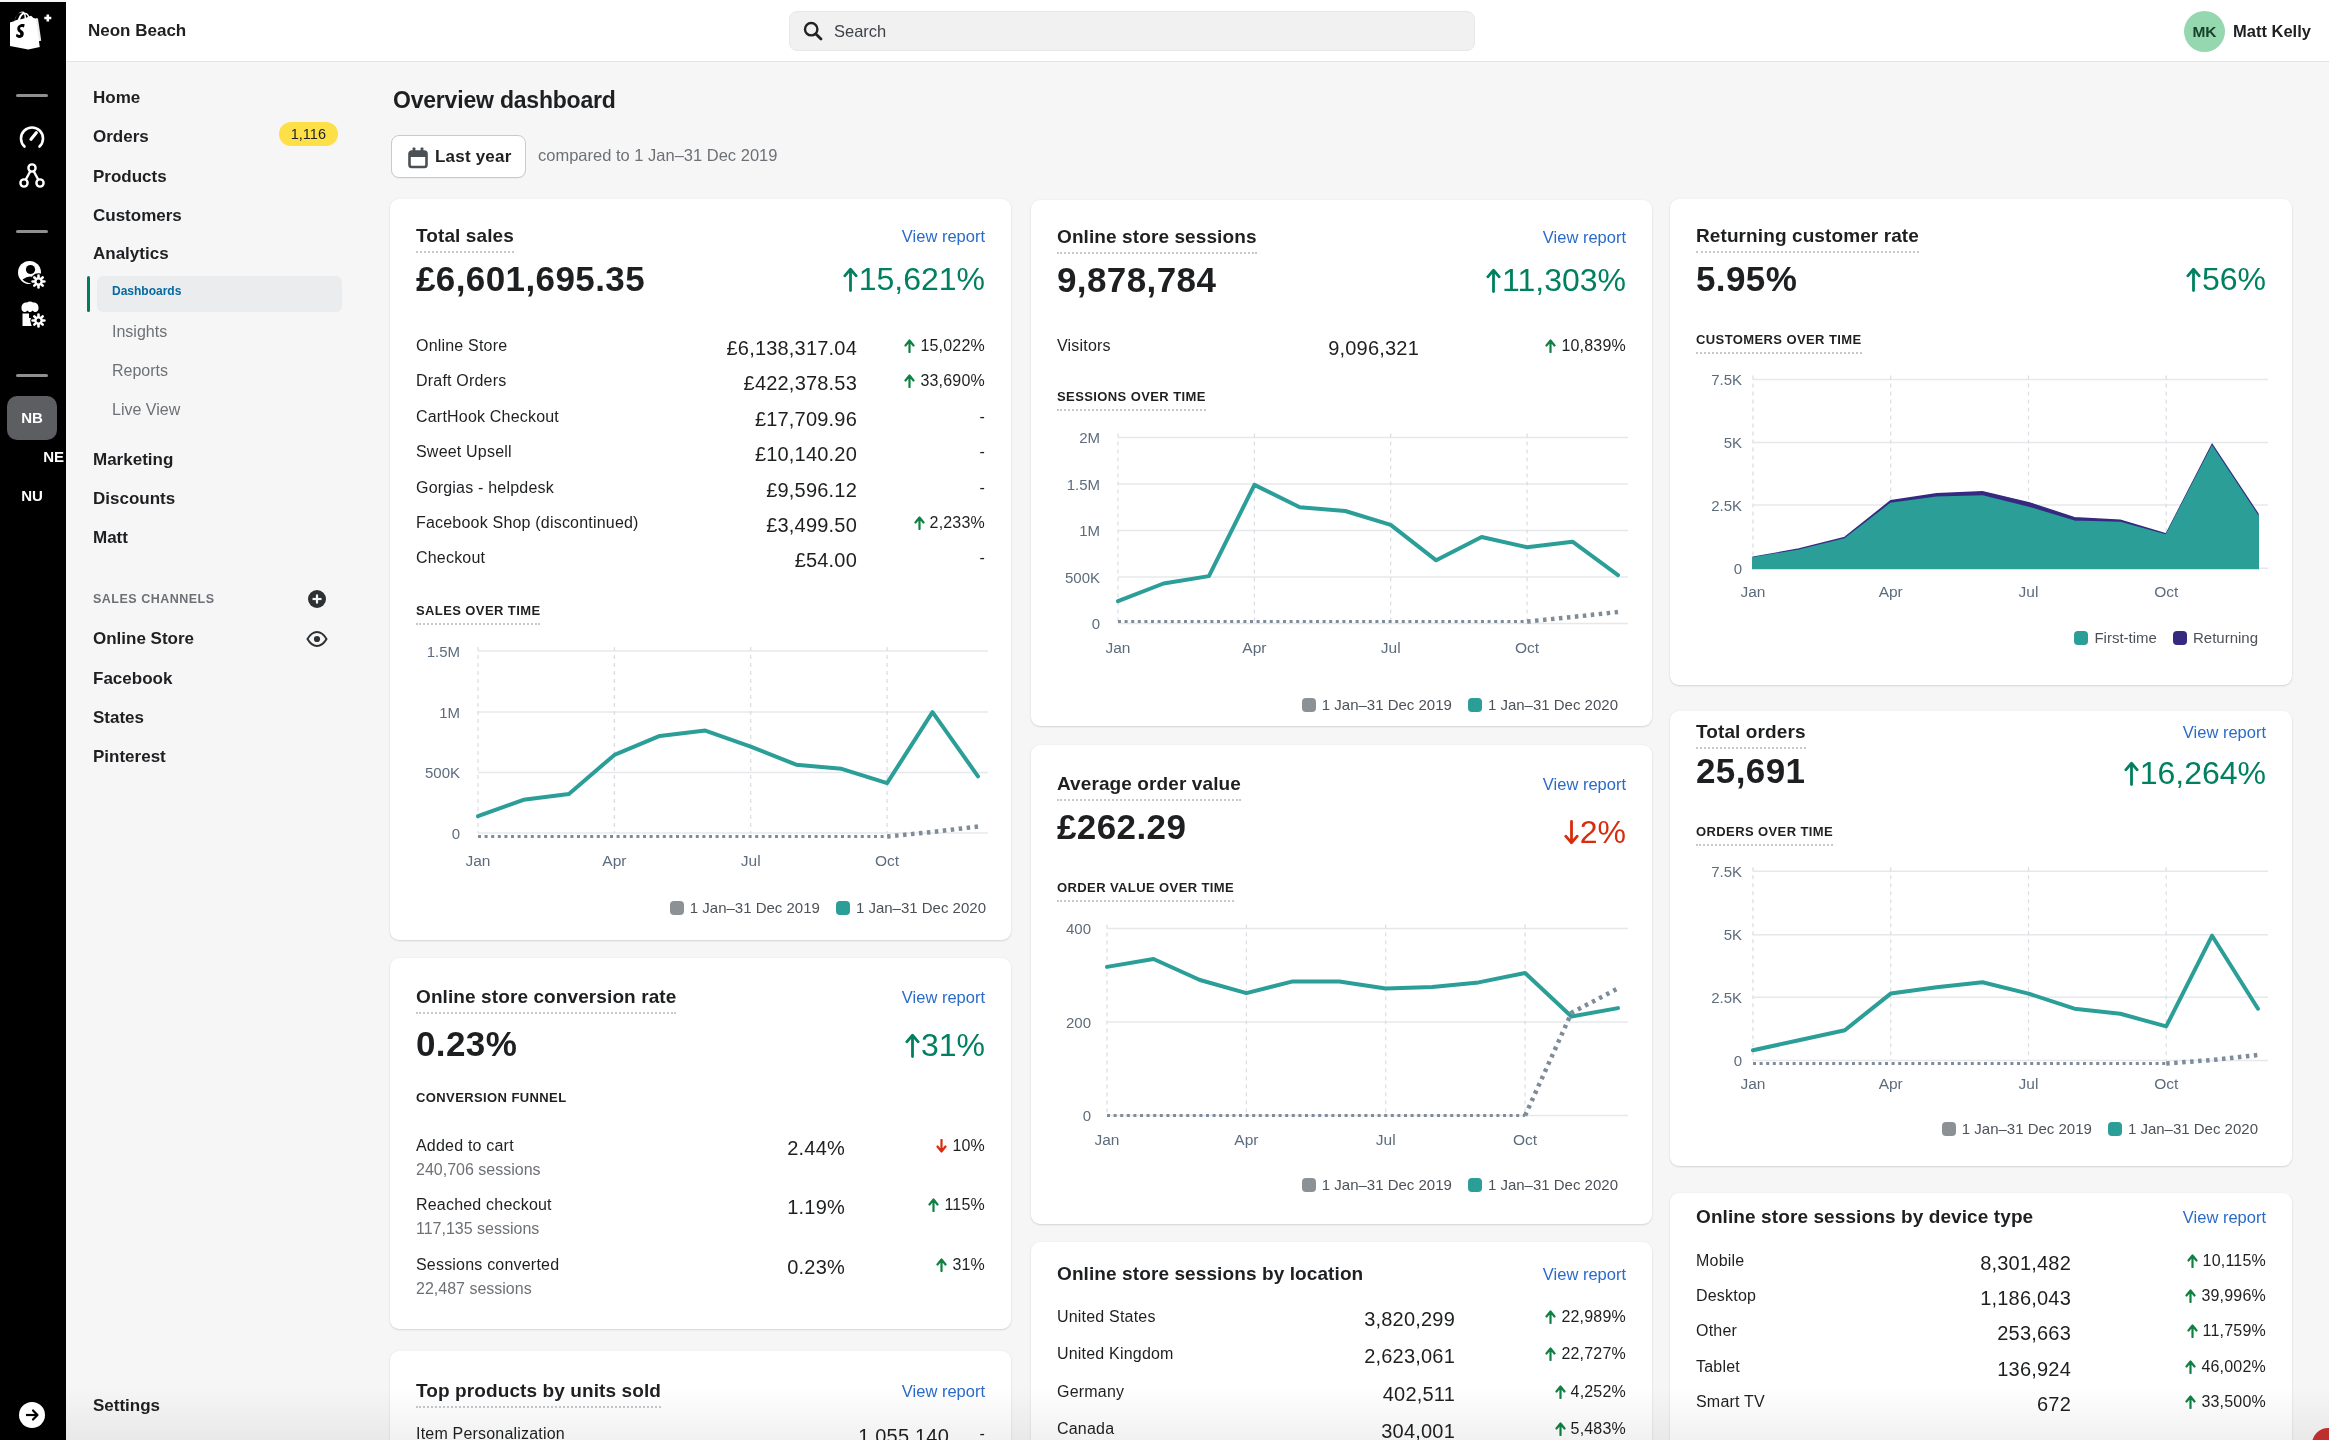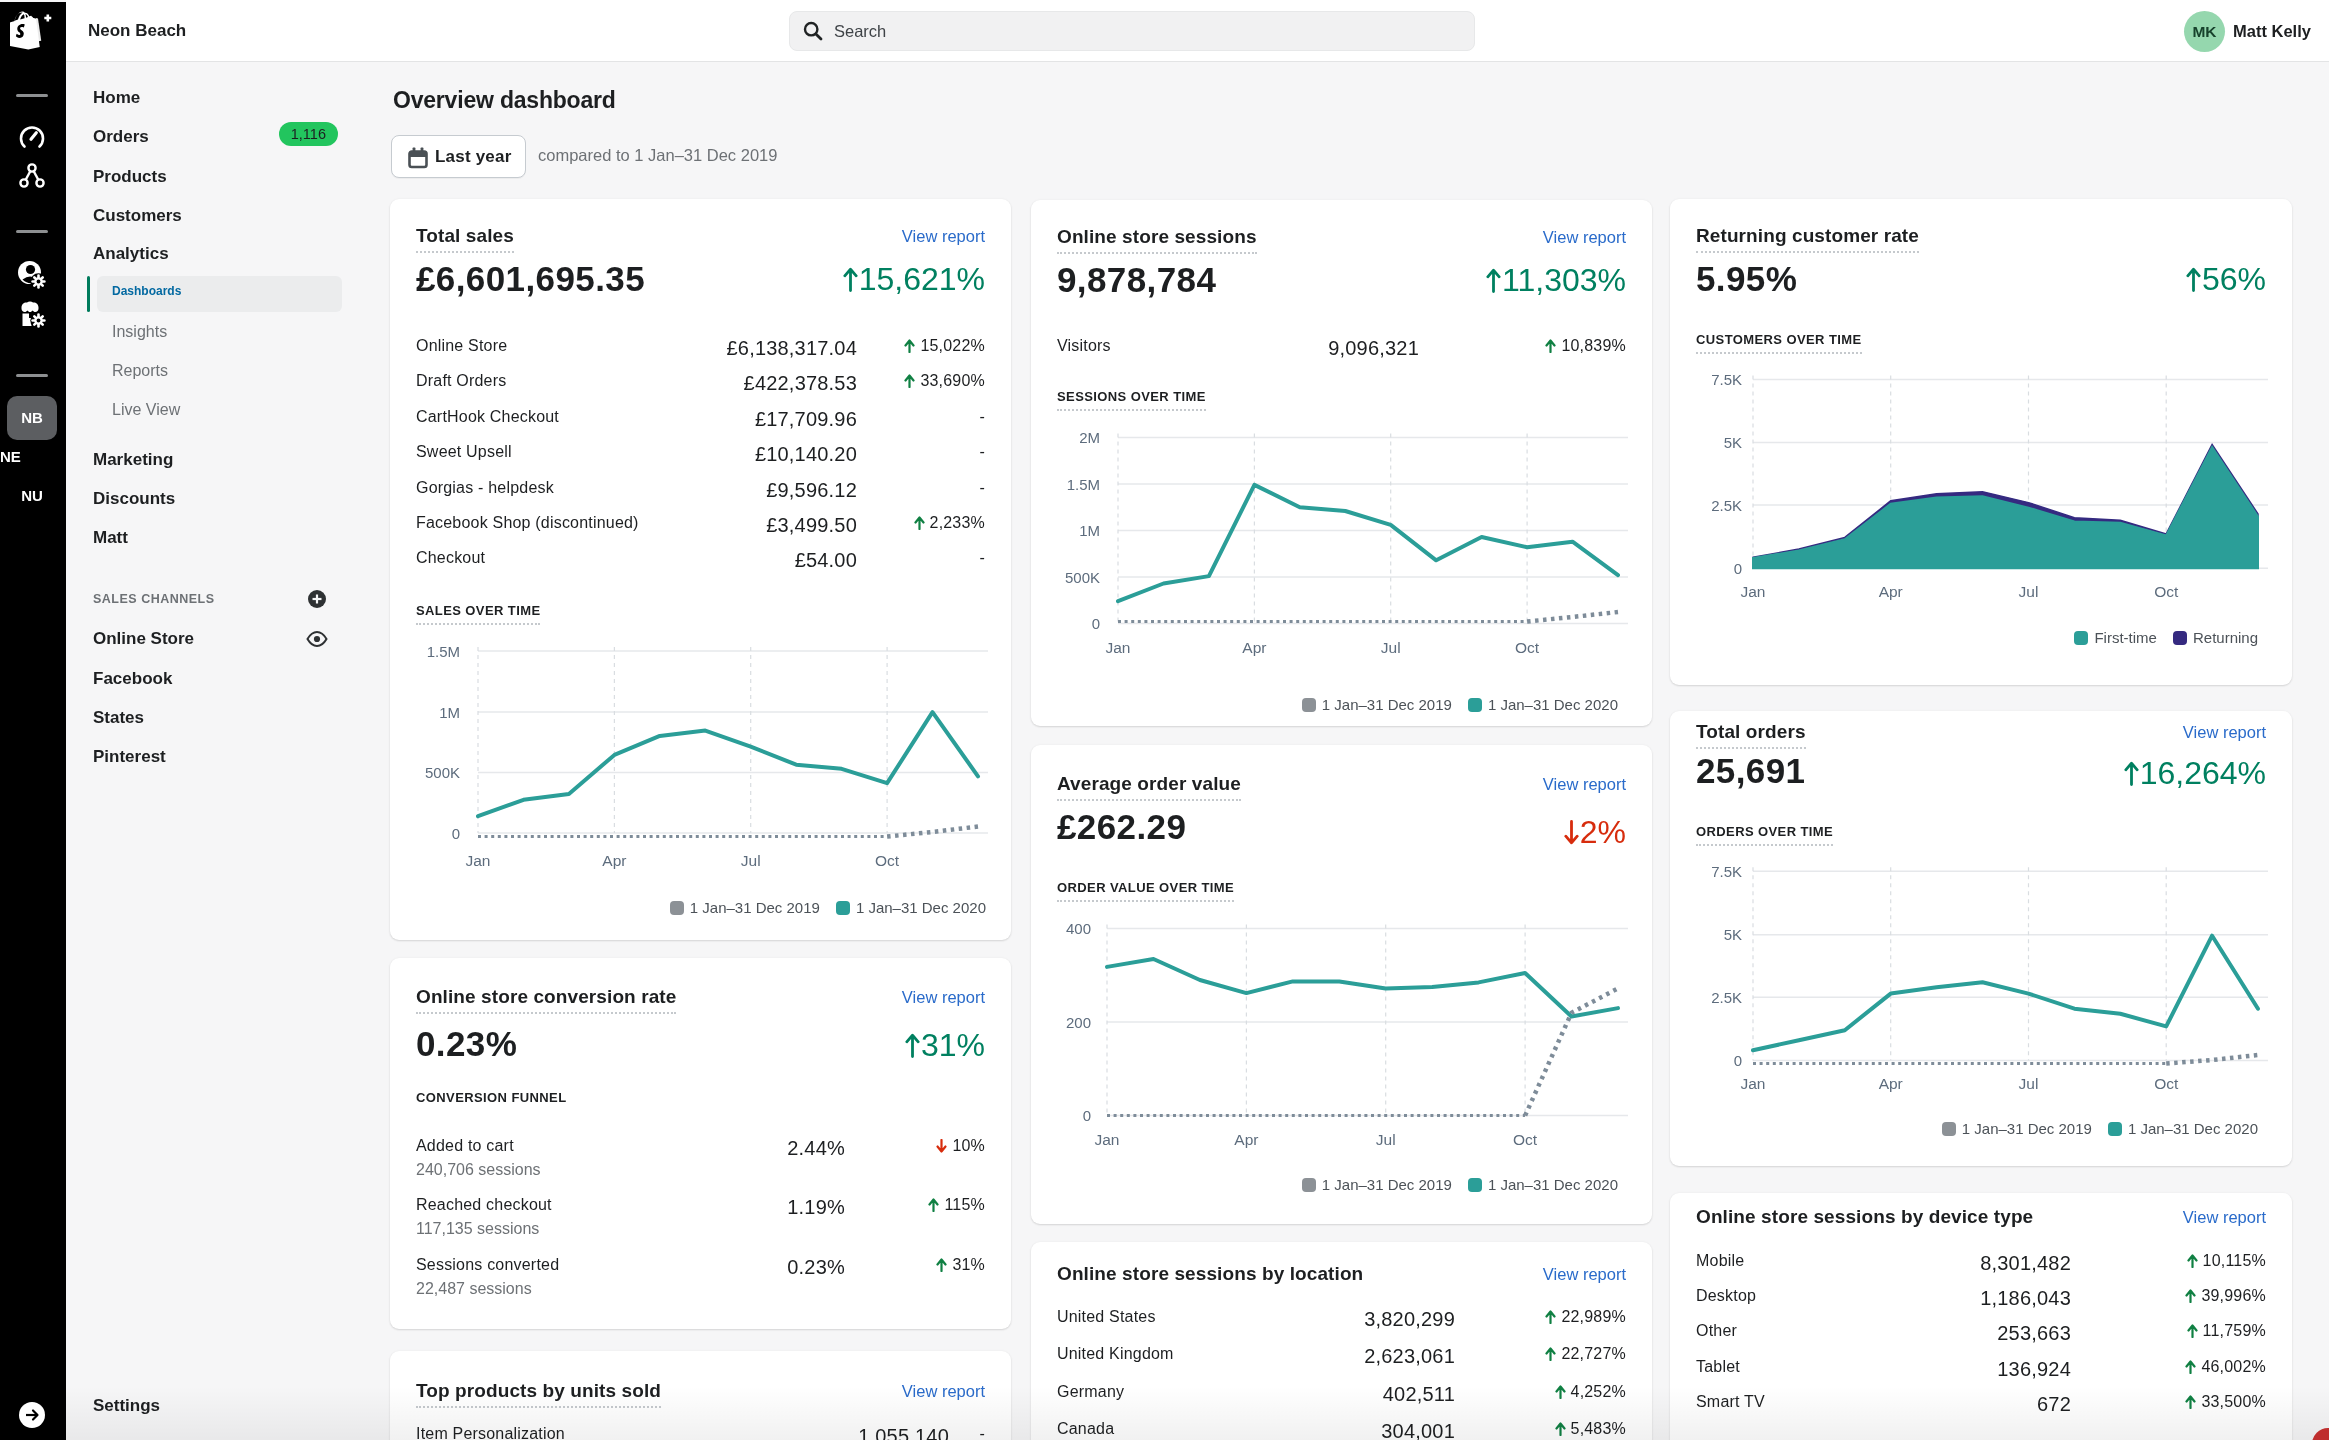--- a/index.html
+++ b/index.html
@@ -21,21 +21,21 @@
 .rsub{position:absolute;left:0;top:24px;font-size:16px;color:#6d7175;white-space:nowrap}
 .val{position:absolute;top:0;font-size:20px;letter-spacing:.2px;white-space:nowrap}
 .dlt{position:absolute;right:0;top:0;font-size:16px;letter-spacing:.2px;white-space:nowrap}
 .arr{display:inline-block;vertical-align:-2px}
 .barr{display:inline-block;vertical-align:-2px;margin-right:1px}
 .legend{position:absolute;display:flex;align-items:center;gap:6px;font-size:15px;color:#4c5258}
 .lgsq{width:14px;height:14px;border-radius:4px;display:inline-block;flex:0 0 auto}
 .lgtx{margin-right:10px;white-space:nowrap}
 .nav{position:absolute;font-size:17px;font-weight:700;color:#1d1f21;white-space:nowrap}
 .nsub{position:absolute;font-size:16px;color:#6d7175;white-space:nowrap}
-.badge{position:absolute;background:#22c55e;border-radius:14px;font-size:14.5px;font-weight:400;color:#1d1f21;padding:4px 12px}
+.badge{position:absolute;background:#fde047;border-radius:14px;font-size:14.5px;font-weight:400;color:#1d1f21;padding:4px 12px}
 svg{display:block}
 </style></head><body>
 
 <div class="rail">
     <svg width="44" height="46" viewBox="0 0 44 46" style="position:absolute;left:10px;top:8px">
 <path fill="#fff" d="M25.9 8.6c-.2-.1-2.5-.6-2.5-.6s-1.7-1.7-2-1.9c-.2-.2-.5-.3-.8-.2 0 0-.5.2-1.3.4-.8-1.9-2-3.6-4.2-3.6h-.2c-.6-.8-1.4-1.2-2.1-1.2-5 0-7.4 6.3-8.2 9.5-2 .6-3.4 1.1-3.5 1.1-1.1.4-1.1.4-1.3 1.4C-.3 14.3-3 35.4-3 35.4l21.3 4 11.5-2.5S26.1 8.7 25.9 8.6zM18 7.1l-2 .6c0-1-.1-2.5-.6-3.7 1.5.3 2.1 1.9 2.6 3.1zm-3.5 1.1-4.3 1.3c.4-1.6 1.2-3.2 2.2-4.2.4-.4.9-.8 1.5-1 .6 1.2.7 2.9.6 3.9zM11.6 2.5c.3 0 .6.1.9.3-.7.3-1.4.9-2 1.6-1.2 1.3-2.1 3.3-2.5 5.2l-3.5 1.1c.7-2.4 2.4-8.2 7.1-8.2z"></path>
 <path fill="#fff" d="M26 8l2 .6s2.6 17.8 3.2 22.1l-7.4 1.6L26 8z" opacity=".92"></path>
 <path fill="#000" d="M14.8 14.6l-1 3s-.9-.5-2-.5c-1.6 0-1.7 1-1.7 1.3 0 1.4 3.7 1.9 3.7 5.2 0 2.6-1.7 4.3-3.9 4.3-2.7 0-4-1.7-4-1.7l.7-2.4s1.4 1.2 2.6 1.2c.8 0 1.1-.6 1.1-1.1 0-1.8-3-1.9-3-4.9 0-2.6 1.8-5 5.5-5 1.3 0 2 .6 2 .6z"></path>
 <path fill="#fff" d="M36.5 4.5h2.6v2.2h2.2v2.5h-2.2v2.2h-2.6V9.2h-2.2V6.7h2.2z"></path>
 </svg>
@@ -78,21 +78,21 @@
 <g stroke="#fff" stroke-width="2.6" stroke-linecap="round">
 <line x1="21.5" y1="15.6" x2="21.5" y2="27.4"></line>
           <line x1="15.6" y1="21.5" x2="27.4" y2="21.5"></line>
 <line x1="17.3" y1="17.3" x2="25.7" y2="25.7"></line>
           <line x1="25.7" y1="17.3" x2="17.3" y2="25.7"></line>
         </g>
 <circle cx="21.5" cy="21.5" r="1.9" fill="#000"></circle>
       </g>
 </svg>
     <div style="position:absolute;left:7px;top:394px;width:50px;height:44px;background:#5c5e61;border-radius:10px;color:#fff;font-size:15px;font-weight:700;text-align:center;line-height:44px">NB</div>
-    <div style="position:absolute;left:0;top:441px;width:64px;text-align:left;color:#fff;font-size:15px;font-weight:700;line-height:28px">NE</div>
+    <div style="position:absolute;left:0;top:441px;width:64px;text-align:right;color:#fff;font-size:15px;font-weight:700;line-height:28px">NE</div>
     <div style="position:absolute;left:0;top:480px;width:64px;text-align:center;color:#fff;font-size:15px;font-weight:700;line-height:28px">NU</div>
     <div style="position:absolute;left:19px;top:1400px;width:26px;height:26px;background:#fff;border-radius:50%"></div>
 <svg width="16" height="16" viewBox="0 0 16 16" style="position:absolute;left:24px;top:1405px">
 <line x1="2" y1="8" x2="13" y2="8" stroke="#000" stroke-width="2.2"></line>
 <path d="M9 3.5 L13.5 8 L9 12.5" fill="none" stroke="#000" stroke-width="2.2" stroke-linejoin="round" stroke-linecap="round"></path>
 </svg>
   </div>
 <div class="topbar">
     <div style="position:absolute;left:22px;top:21px;font-size:17px;font-weight:700">Neon Beach</div>
     <div style="position:absolute;left:723px;top:11px;width:686px;height:40px;background:#f1f1f2;border:1px solid #e7e8e9;border-radius:8px"></div>

